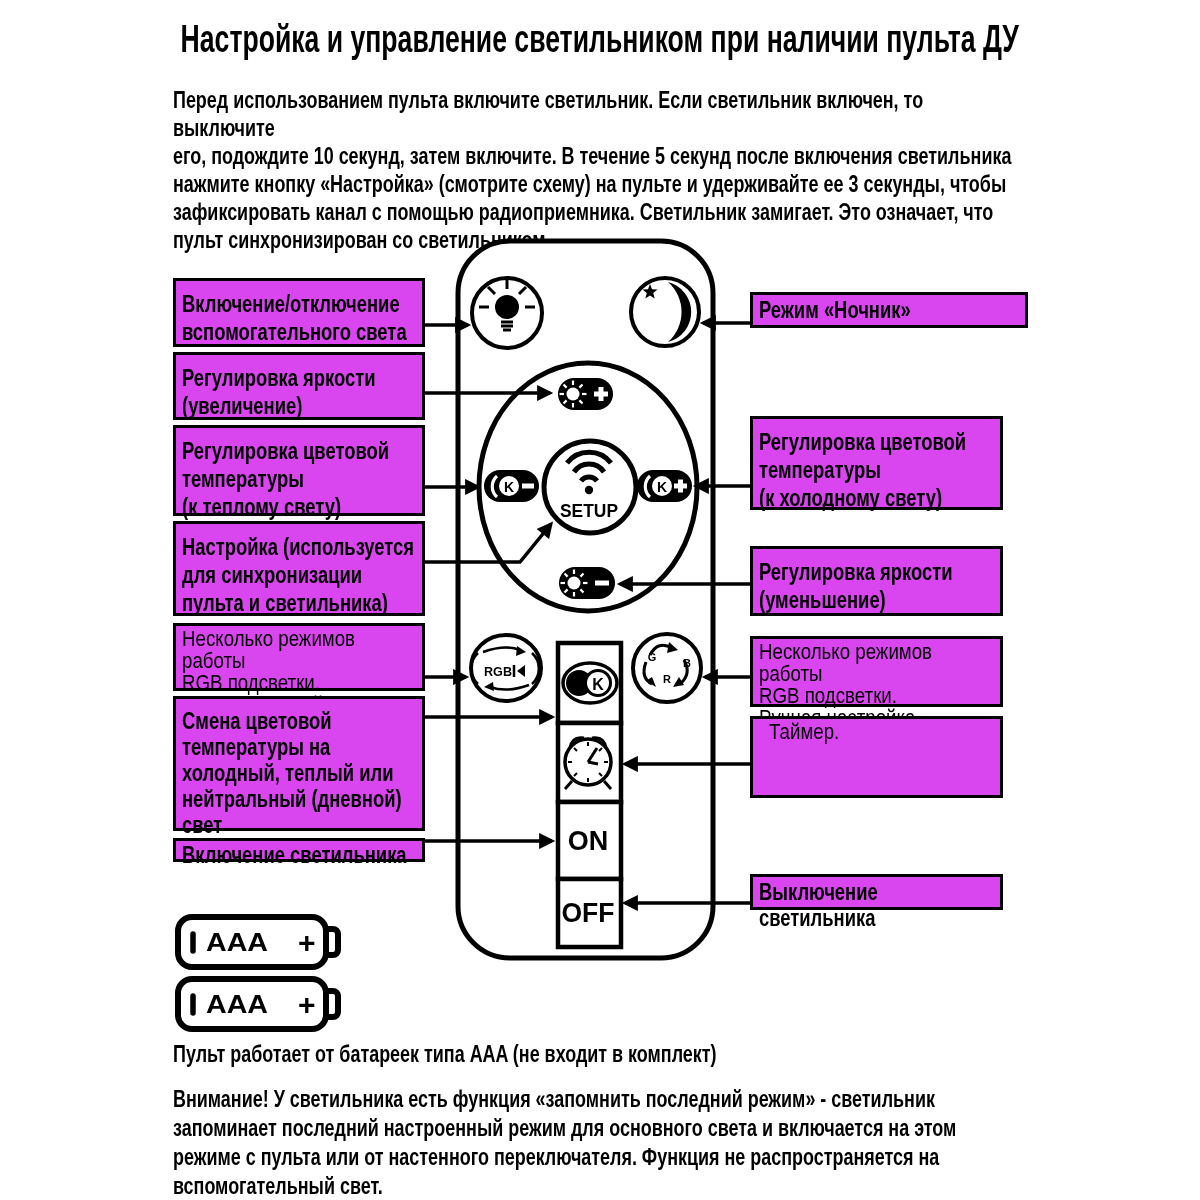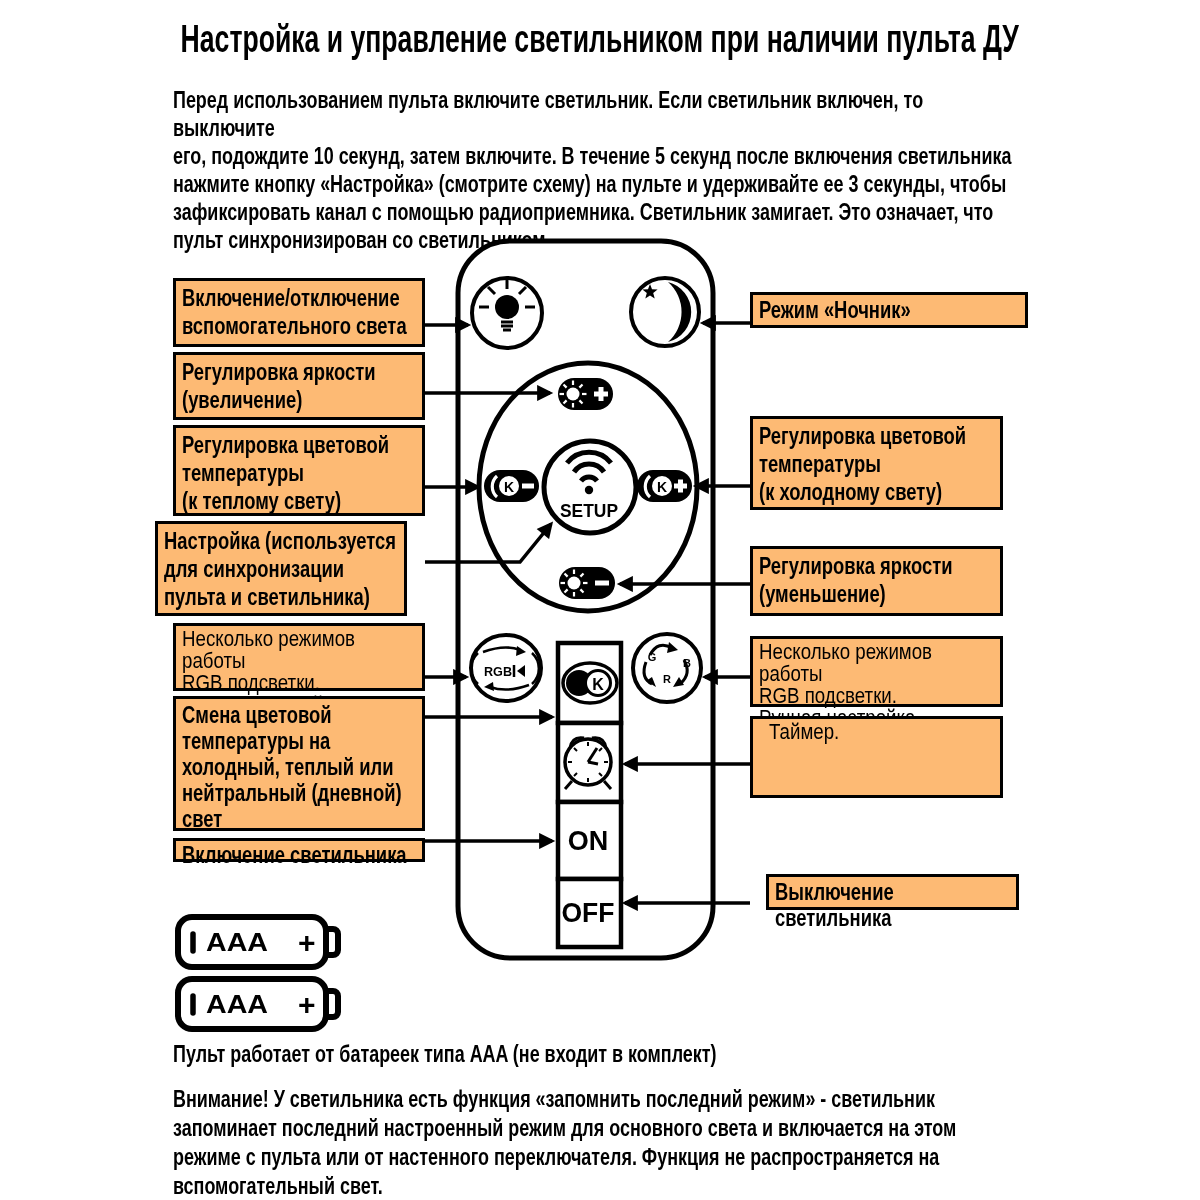--- a/index.html
+++ b/index.html
@@ -6,21 +6,21 @@
   .page { position:relative; width:1200px; height:1200px; background:#fff;
           font-family:"Liberation Sans", sans-serif; color:#000; overflow:hidden;text-decoration:underline; }
   .title { position:absolute; top:18px; left:0; width:1200px; text-align:center;
            font-size:38px; font-weight:bold; margin:0; }
   .title .fit { display:inline-block; transform:scaleX(0.70); transform-origin:50% 50%; white-space:nowrap; }
   .para { position:absolute; left:173px; font-size:23px; font-weight:bold; line-height:28px; }
   .para .fit { display:block; width:1090px; transform:scaleX(0.78); transform-origin:0 0; white-space:pre-line; }
   .intro { top:86px; }
   .battery-note { top:1040px; }
   .warning { top:1085px; line-height:29px; }
-  .callout { position:absolute; border:3px solid #000; background:#fdba74; box-sizing:border-box; padding:3px 6px; }
+  .callout { position:absolute; border:3px solid #000; background:#d946ef; box-sizing:border-box; padding:9px 6px; }
   .callout .fit { display:block; transform-origin:0 0; white-space:pre-line; }
   .callout.bold { font-weight:bold; font-size:23px; line-height:28px; }
   .callout.bold .fit { width:125%; transform:scaleX(0.80); }
   .callout.norm { font-weight:normal; font-size:22px; line-height:22px; padding-top:2px; }
   .callout.norm .fit { width:118%; transform:scaleX(0.85); }
   svg.layer { position:absolute; left:0; top:0; }
   svg text { font-family:"Liberation Sans", sans-serif; }
 </style>
 </head>
 <body>
@@ -43,21 +43,21 @@
     </div>
   <div class="callout bold" style="left:173px;top:352px;width:252px;height:68px">
       <span class="fit">Регулировка яркости
 (увеличение)</span>
     </div>
   <div class="callout bold" style="left:173px;top:425px;width:252px;height:91px">
       <span class="fit">Регулировка цветовой
 температуры
 (к теплому свету)</span>
     </div>
-  <div class="callout bold" style="left:155px;top:521px;width:252px;height:95px">
+  <div class="callout bold" style="left:173px;top:521px;width:252px;height:95px">
       <span class="fit">Настройка (используется
 для синхронизации
 пульта и светильника)</span>
     </div>
   <div class="callout norm" style="left:173px;top:623px;width:252px;height:68px">
       <span class="fit">Несколько режимов работы
 RGB подсветки.
 Автоматический режим.</span>
     </div>
   <div class="callout bold" style="left:173px;top:696px;width:252px;height:135px;line-height:26px">
@@ -84,21 +84,21 @@
 (уменьшение)</span>
     </div>
   <div class="callout norm" style="left:750px;top:636px;width:253px;height:71px">
       <span class="fit">Несколько режимов работы
 RGB подсветки.
 Ручная настройка.</span>
     </div>
   <div class="callout norm" style="left:750px;top:716px;width:253px;height:82px;padding-left:16px">
       <span class="fit">Таймер.</span>
     </div>
-  <div class="callout bold" style="left:766px;top:874px;width:253px;height:36px;line-height:26px;padding-top:2px">
+  <div class="callout bold" style="left:750px;top:874px;width:253px;height:36px;line-height:26px;padding-top:2px">
       <span class="fit">Выключение светильника</span>
     </div>
 
   <svg class="layer" width="1200" height="1200" viewBox="0 0 1200 1200">
     <defs>
       <marker id="ah" viewBox="0 0 10 10" refX="8" refY="5" markerWidth="5" markerHeight="4.6" orient="auto-start-reverse">
         <path d="M0 0 L10 5 L0 10 Z" fill="#000"></path>
       </marker>
       <g id="sun" stroke="#fff" stroke-width="2.2">
         <circle cx="0" cy="0" r="6.5" fill="#fff" stroke="none"></circle>

